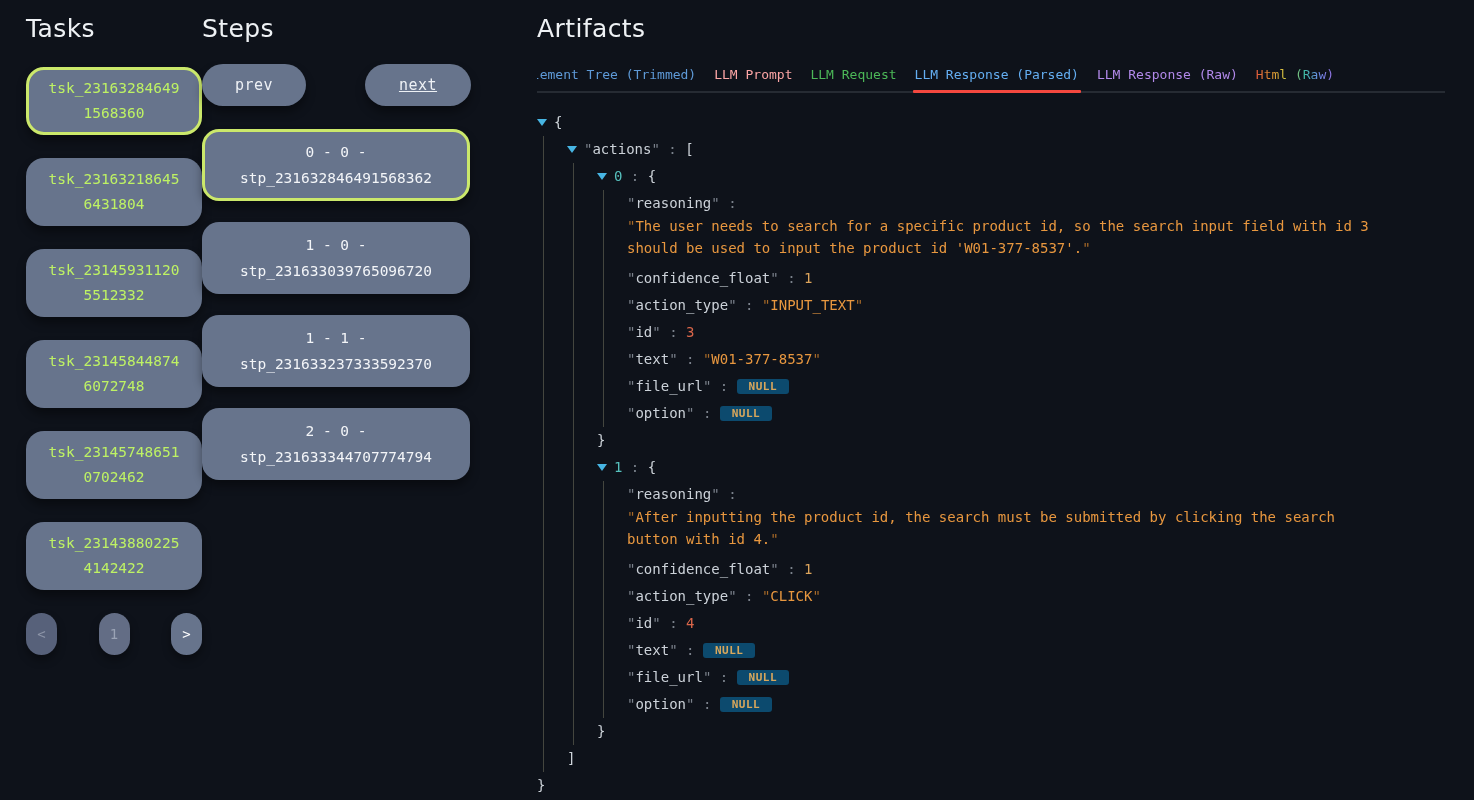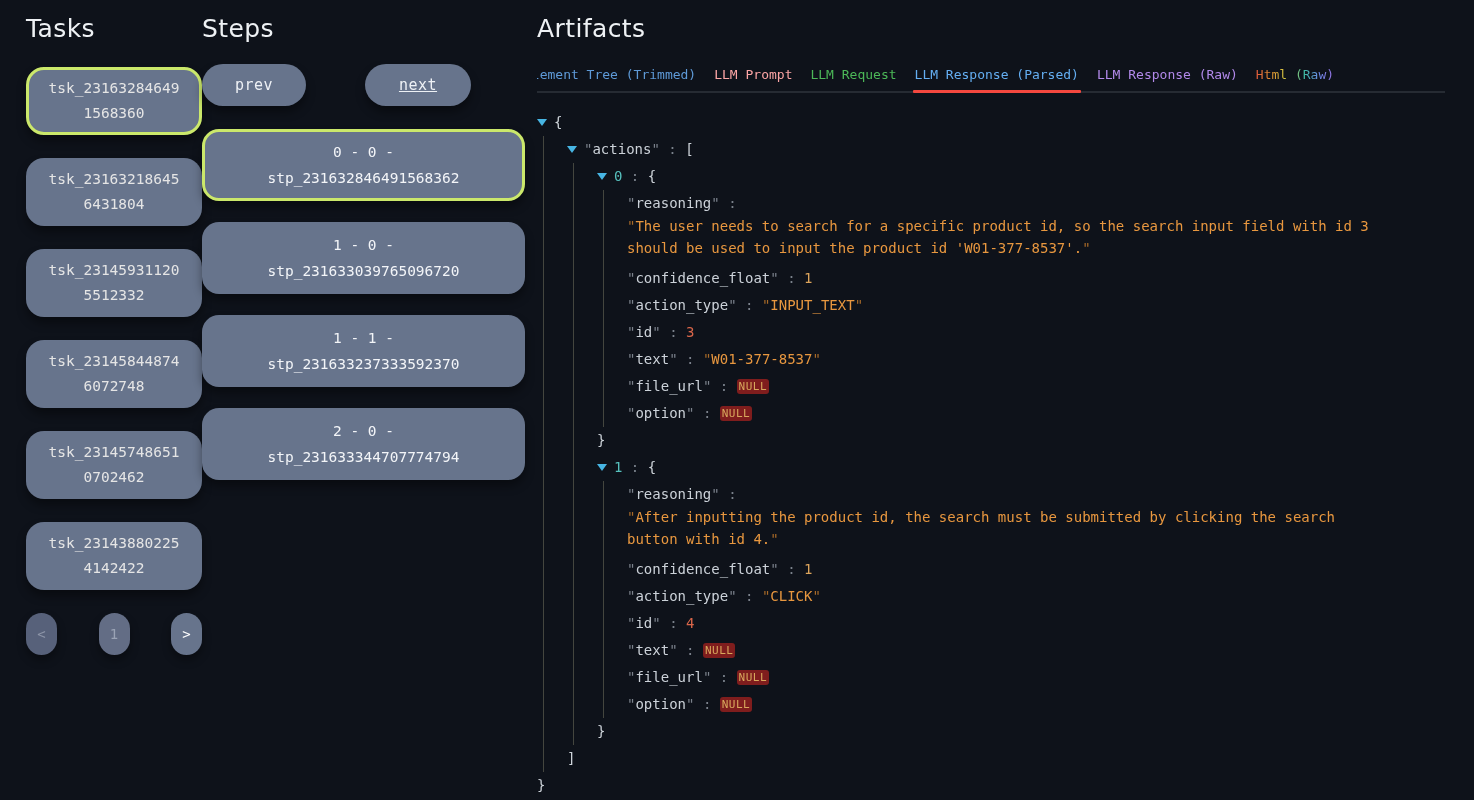--- a/index.html
+++ b/index.html
@@ -14,21 +14,21 @@
   h1.panel-title {
     margin:0; font:500 25px/33px "DejaVu Sans", "Liberation Sans", sans-serif;
     color:#eef1f4; letter-spacing:.4px;
   }
 
   
   .tasks-col { width:176px; flex:none; }
   .tasks-col h1 { margin-bottom:22px; }
   .task-btn {
     display:block; width:176px; margin-bottom:23px;
-    background:#67748c; color:#e5e5e5;
+    background:#67748c; color:#bef264;
     border:3px solid transparent; border-radius:18px;
     font:14.5px/25px "DejaVu Sans Mono", monospace;
     padding:6px 16px; text-align:center; word-break:break-all;
     box-shadow:0 6px 10px rgba(0,0,0,.38); cursor:pointer;
   }
   .task-btn.selected { border-color:#cbe86b; }
   .pager { width:176px; display:flex; justify-content:space-between; margin-top:20px; }
   .pg {
     width:31px; height:42px; border:none; border-radius:16px;
     font:14px "DejaVu Sans Mono", monospace; cursor:pointer;
@@ -43,21 +43,21 @@
   .steps-col h1 { margin-bottom:19px; }
   .prevnext { display:flex; justify-content:space-between; margin-bottom:23px;gap:16px; }
   .pill {
     height:42px; border:none; border-radius:21px;
     background:#67748c; color:#eef1f5;
     font:15px "DejaVu Sans Mono", monospace; letter-spacing:.5px;
     box-shadow:0 6px 10px rgba(0,0,0,.38); cursor:pointer;
   }
   .pill-prev { width:104px; } .pill-next { width:106px;text-decoration:underline; }
   .step-btn {
-    display:block; width:323px; margin-bottom:21px;
+    display:block; width:268px; margin-bottom:21px;
     background:#67748c; color:#f3f5f8;
     border:3px solid transparent; border-radius:17px;
     font:14.5px/26px "DejaVu Sans Mono", monospace;
     padding:7px 28px; text-align:center;
     box-shadow:0 6px 10px rgba(0,0,0,.38); cursor:pointer;
   }
   .step-btn.selected { border-color:#cbe86b; }
 
   
   .artifacts-col { flex:1; min-width:0; margin-left:66px; margin-right:29px; }
@@ -97,23 +97,23 @@
   .q  { color:#7b828c; }
   .k  { color:#ccd2d9; }
   .p  { color:#7b828c; }
   .idx { color:#56c0bd; }
   .brace { color:#ced4da; }
   .vs { color:#e8973f; }
   .vq { color:#a86a28; }
   .vf { color:#dca45c; }
   .vi { color:#d9664a; }
   .vnull {
-    background:#7f1d1d; color:#d8a75c;
-    font-size:11px; padding:1px 2px; border-radius:3px;
-    letter-spacing:.5px; vertical-align:1px;
+    background:#0c4a6e; color:#d8a75c;
+    font-size:11px; padding:1px 12px; border-radius:3px;
+    letter-spacing:.5px; vertical-align:1px;font-weight:bold;
   }
   .str-block { line-height:22px; margin:-2px 0 6px; white-space:pre-wrap; }
 </style>
 </head>
 <body>
 
 <div class="app">
 
   <aside class="tasks-col">
     <h1 class="panel-title">Tasks</h1>

